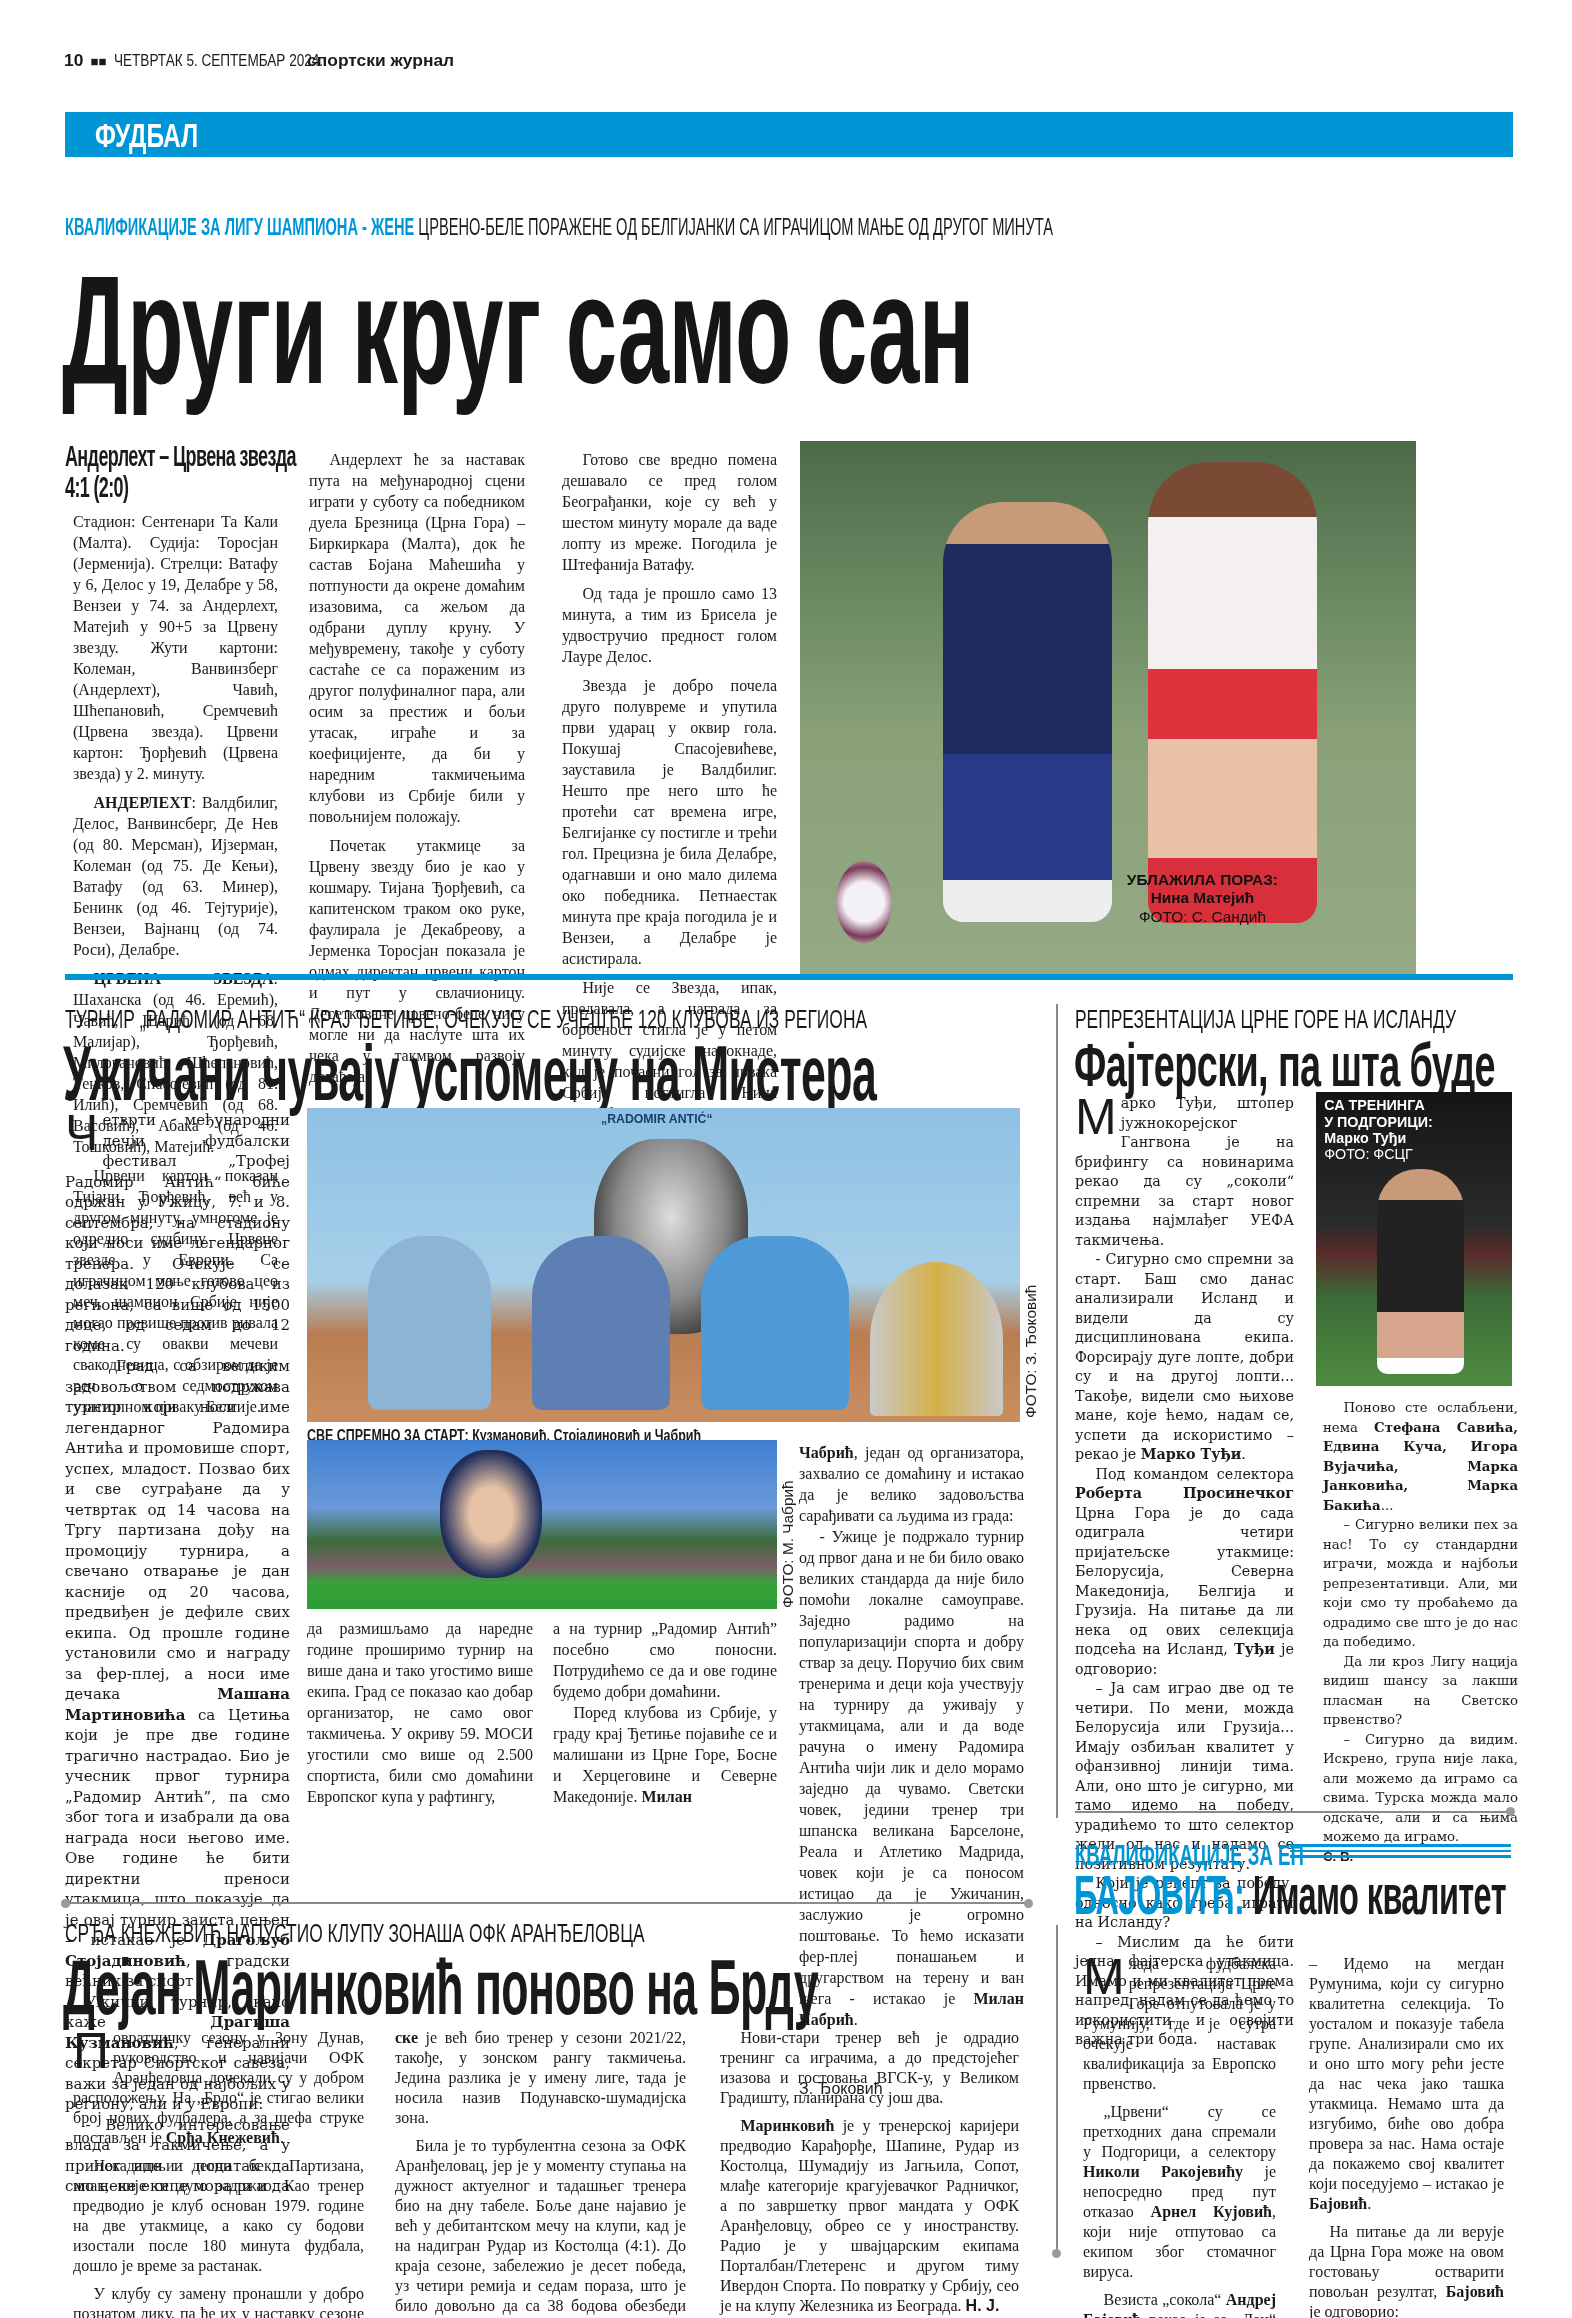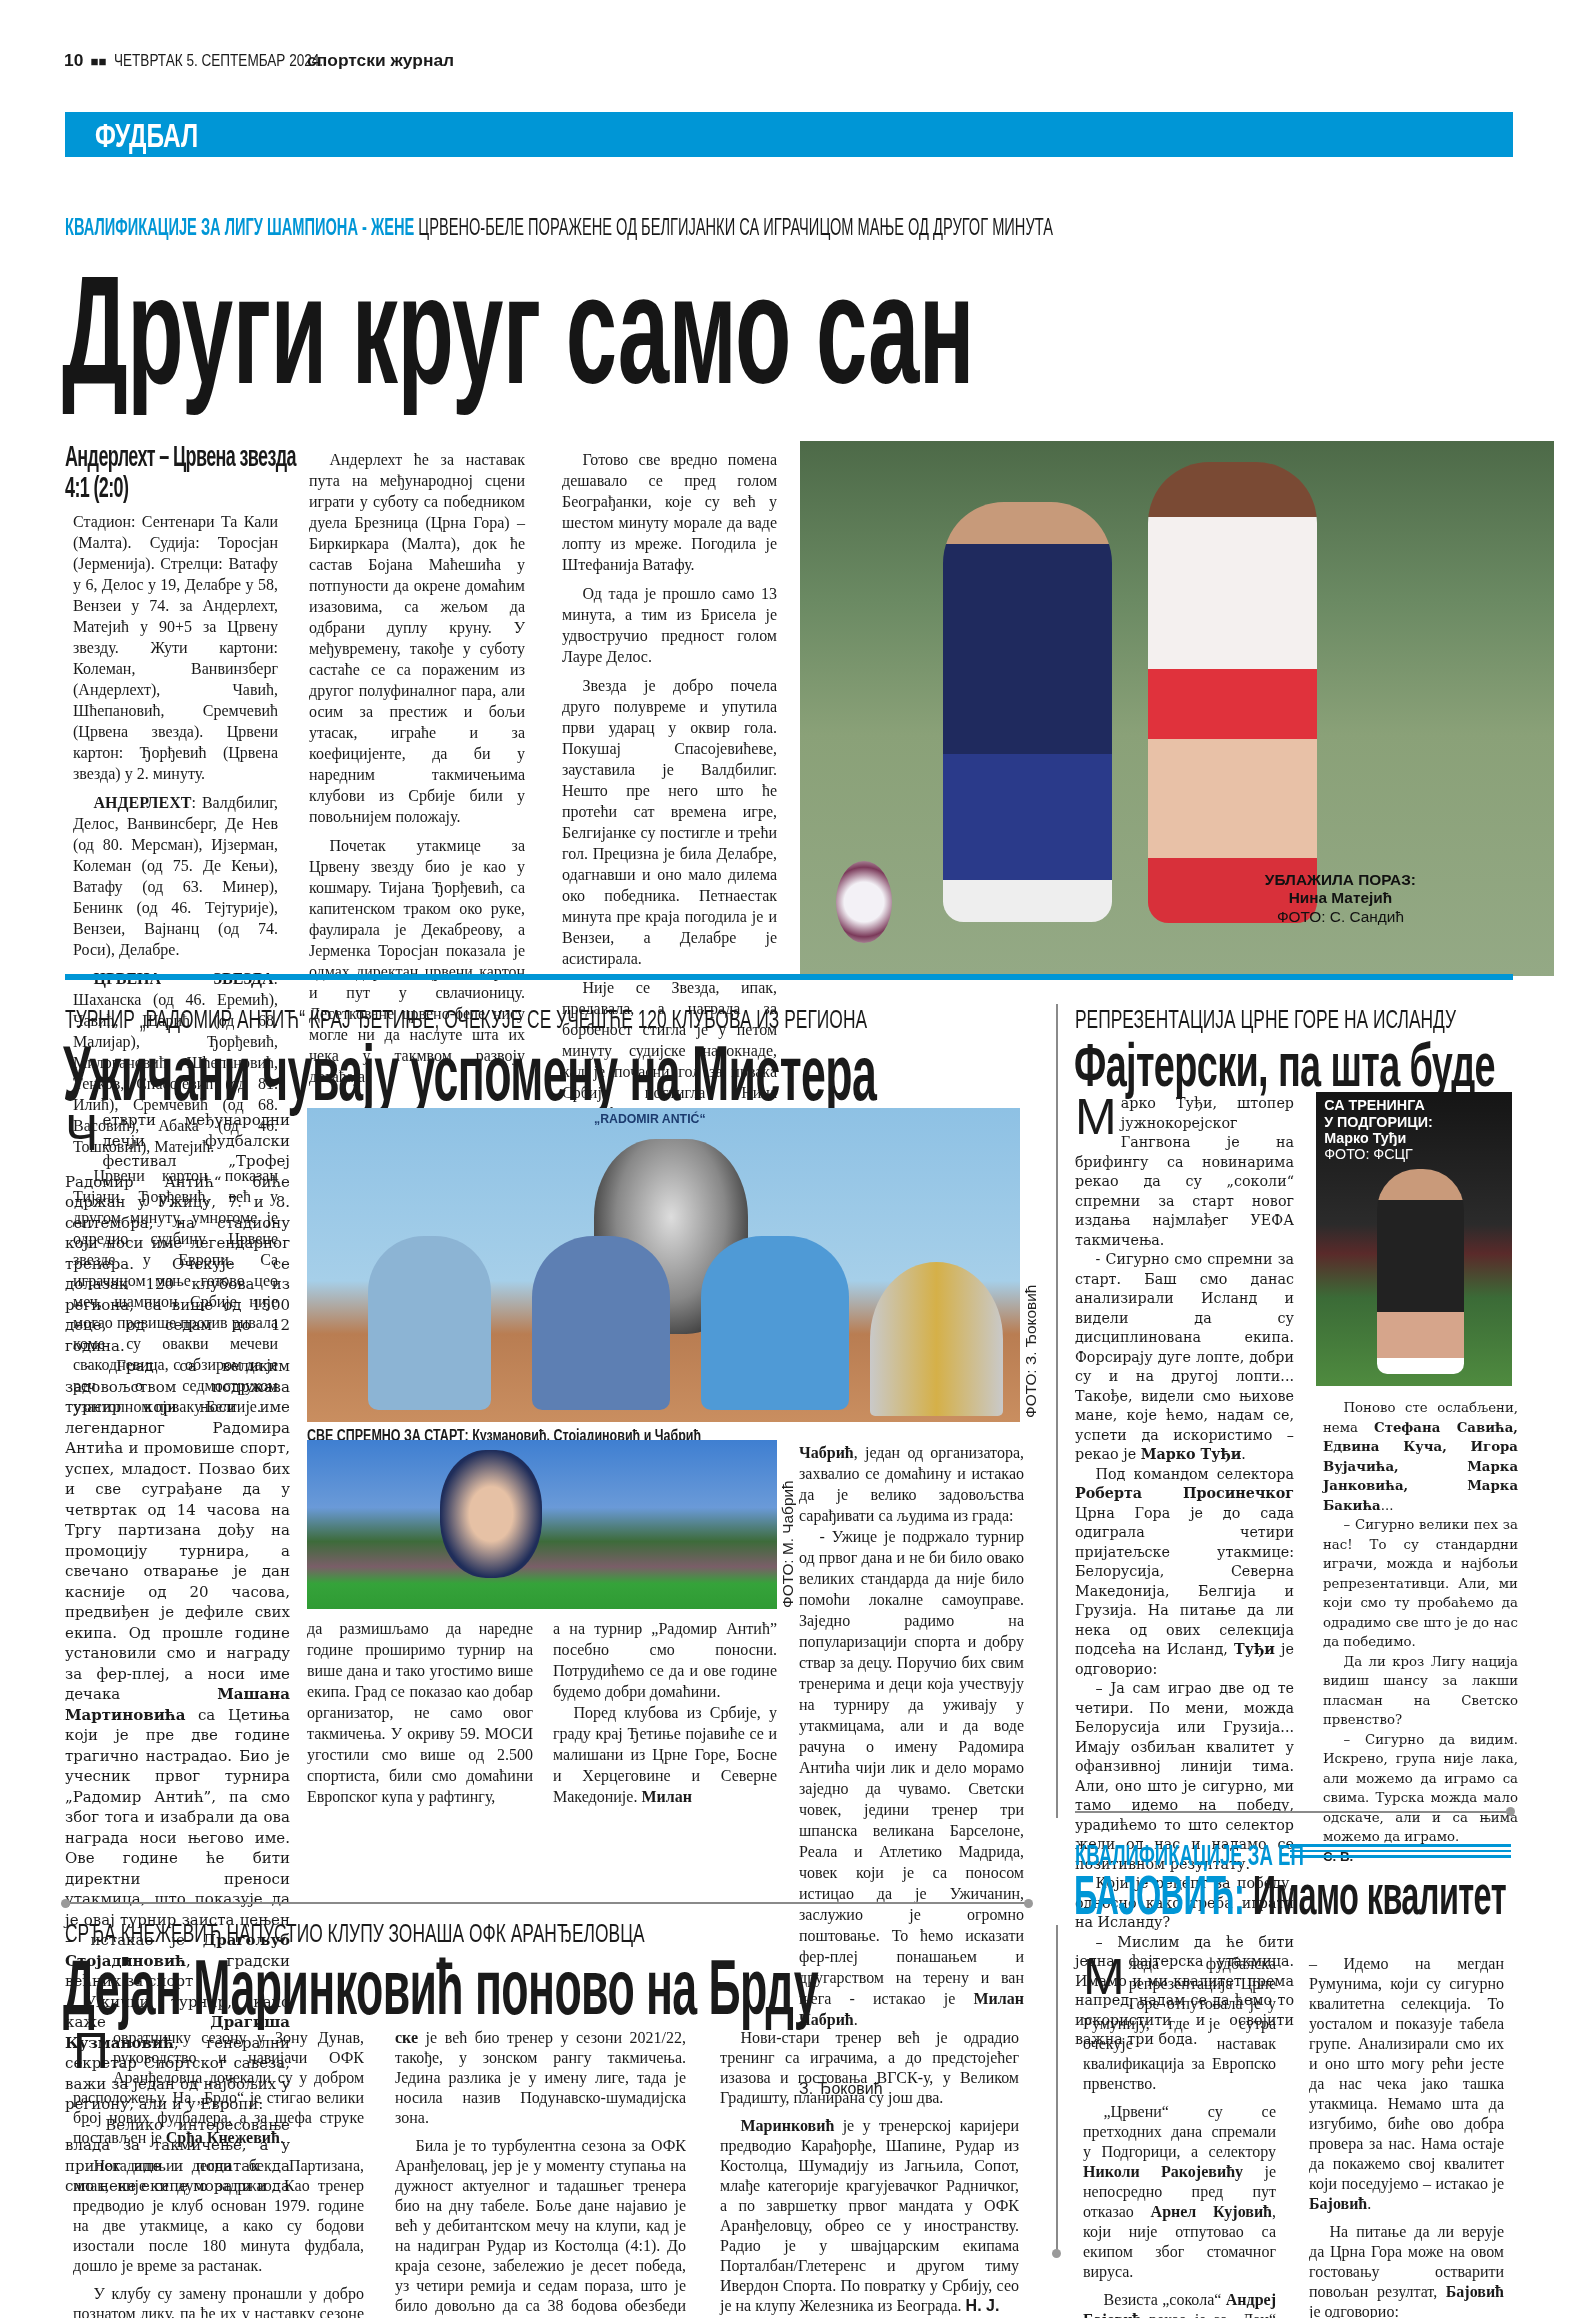--- a/index.html
+++ b/index.html
@@ -57,21 +57,21 @@
 </div>
 
 <div class="abs body-text" style="left:554px; top:441px; width:231px; font-size:16px;">
   <p>Готово све вредно помена дешавало се пред голом Београђанки, које су већ у шестом минуту морале да ваде лопту из мреже. Погодила је Штефанија Ватафу.</p>
   <p>Од тада је прошло само 13 минута, а тим из Брисела је удвостручио предност голом Лауре Делос.</p>
   <p>Звезда је добро почела друго полувреме и упутила први ударац у оквир гола. Покушај Спасојевићеве, зауставила је Валдбилиг. Нешто пре него што ће протећи сат времена игре, Белгијанке су постигле и трећи гол. Прецизна је била Делабре, одагнавши и оно мало дилема око победника. Петнаестак минута пре краја погодила је и Вензеи, а Делабре је асистирала.</p>
   <p>Није се Звезда, ипак, предавала, а награда за борбеност стигла је у петом минуту судијске надокнаде, кад је почасни гол за првака Србије постигла Нина Матејић. На тај начин се, иако још омладинка, осим у дресу репрезентације, уписала међу стрелце и на клупској међународној сцени, поставивши коначан резултат.</p>
   <p class="noindent" style="font-family:'Liberation Sans',sans-serif; font-weight:700;">Н. Ј.</p>
 </div>
 
-<div class="photo" style="left:800px; top:441px; width:754px; height:535px; background:linear-gradient(180deg,#4d6a48 0%,#6b8a63 30%,#8aa178 55%,#94a985 100%);">
+<div class="photo" style="left:800px; top:441px; width:616px; height:535px; background:linear-gradient(180deg,#4d6a48 0%,#6b8a63 30%,#8aa178 55%,#94a985 100%);">
   <div style="position:absolute; left:143px; top:61px; width:169px; height:420px; background:linear-gradient(180deg,#c79a7a 0 10%,#1f2a5e 10% 60%,#2a3a8a 60% 90%,#eee 90%); border-radius:61px 61px 20.5px 20.5px;"></div>
   <div style="position:absolute; left:348px; top:20.5px; width:169px; height:461px; background:linear-gradient(180deg,#7a4a34 0 12%,#f4f0ef 12% 45%,#e0323c 45% 60%,#e8c1a7 60% 86%,#d8303a 86%); border-radius:61px 61px 20.5px 20.5px;"></div>
   <div style="position:absolute; left:36px; top:420px; width:56px; height:82px; background:radial-gradient(circle,#f3f1f6 40%,#7b3a5a 70%,#ddd); border-radius:50%;"></div>
   <div class="cond" style="position:absolute; right:138px; top:430px; text-align:center; font-size:15.4px; line-height:18.4px; color:#111;">
     <div style="font-weight:700;">УБЛАЖИЛА ПОРАЗ:</div>
     <div style="font-weight:700;">Нина Матејић</div>
     <div>ФОТО: С. Сандић</div>
   </div>
 </div>
 
@@ -81,21 +81,21 @@
 <div class="abs headfont" style="left:63px; top:1032px; font-size:77px; line-height:82px; transform:scaleX(0.58); white-space:nowrap;">Ужичани чувају успомену на Мистера</div>
 
 <div class="abs sans-body" style="left:65px; top:1110px; width:225px;">
   <p style="text-indent:0"><span class="dropcap">Ч</span><span>етврти међународни дечји фудбалски фестивал „Трофеј Радомир Антић“ биће одржан у Ужицу, 7. и 8. септембра, на стадиону који носи име легендарног тренера. Очекује се долазак 120 клубова из региона, са више од 1500 деце, од седам до 12 година.</span></p>
   <p><span>- Град са великим задовољством подржава турнир који носи име легендарног Радомира Антића и промовише спорт, успех, младост. Позвао бих и све суграђане да у четвртак од 14 часова на Тргу партизана дођу на промоцију турнира, а свечано отварање је дан касније од 20 часова, предвиђен је дефиле свих екипа. Од прошле године установили смо и награду за фер-плеј, а носи име дечака </span><b>Машана Мартиновића</b><span> са Цетиња који је пре две године трагично настрадао. Био је учесник првог турнира „Радомир Антић”, па смо због тога и изабрали да ова награда носи његово име. Ове године ће бити директни преноси утакмица, што показује да је овај турнир заиста цењен – истакао је </span><b>Драгољуб Стојадиновић</b><span>, градски већник за спорт .</span></p>
   <p><span>Ужички турнир, како каже </span><b>Драгиша Кузмановић</b><span>, генерални секретар Спортског савеза, важи за један од најбољих у региону, али и у Европи:</span></p>
   <p style="height:82px; overflow:hidden;">- Велико интересовање влада за такмичење, а у прилог иде и податак да смо неке екипе морали и да одбијемо. То нас је натерало да размишљамо да наредне године проширимо турнир на више дана и тако угостимо више екипа. Град се показао као добар организатор, не само овог такмичења. У окриву 59. МОСИ угостили смо више од 2.500 спортиста, били смо домаћини Европског купа у рафтингу, а на турнир „Радомир Антић” посебно смо поносни. Потрудићемо се да и ове године будемо добри домаћини.</p>
 </div>
 
 <div class="photo" style="left:307px; top:1108px; width:713px; height:314px; background:linear-gradient(180deg,#8ec1e4 0%,#a6cfe9 55%,#b97d52 72%,#c98e60 100%);">
-  <div class="cond" style="position:absolute; left:287px; top:4.1px; font-size:12.3px; font-weight:700; color:#1c3b6e;">„RADOMIR ANTIĆ“</div>
+  <div class="cond" style="position:absolute; left:294px; top:4.1px; font-size:12.3px; font-weight:700; color:#1c3b6e;">„RADOMIR ANTIĆ“</div>
   <div style="position:absolute; left:287px; top:31px; width:154px; height:195px; background:radial-gradient(ellipse at 50% 40%,#ddd 0%,#888 50%,#333 80%); border-radius:40%;"></div>
   <div style="position:absolute; left:61px; top:128px; width:123px; height:174px; background:#8cb4d4; border-radius:56px 56px 10.2px 10.2px;"></div>
   <div style="position:absolute; left:225px; top:128px; width:138px; height:174px; background:#5d7fb3; border-radius:61px 61px 10.2px 10.2px;"></div>
   <div style="position:absolute; left:394px; top:128px; width:148px; height:174px; background:#4f9ad6; border-radius:61px 61px 10.2px 10.2px;"></div>
   <div style="position:absolute; left:563px; top:154px; width:133px; height:154px; background:linear-gradient(90deg,#c9c9c9,#d5b048,#c9c9c9); border-radius:50% 50% 5.1px 5.1px;"></div>
 </div>
 <div class="credit-vert" style="left:1022px; top:1418px;">ФОТО: З. Ђоковић</div>
 <div class="abs cond" style="left:307px; top:1427px; font-size:16px; white-space:nowrap; transform:scaleX(0.78); transform-origin:left;">
   <b>СВЕ СПРЕМНО ЗА СТАРТ:</b>
   <b>Кузмановић, Стојадиновић и Чабрић</b>

